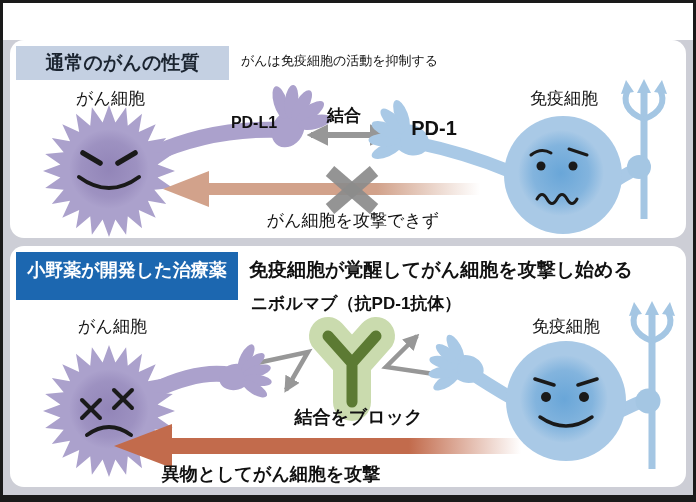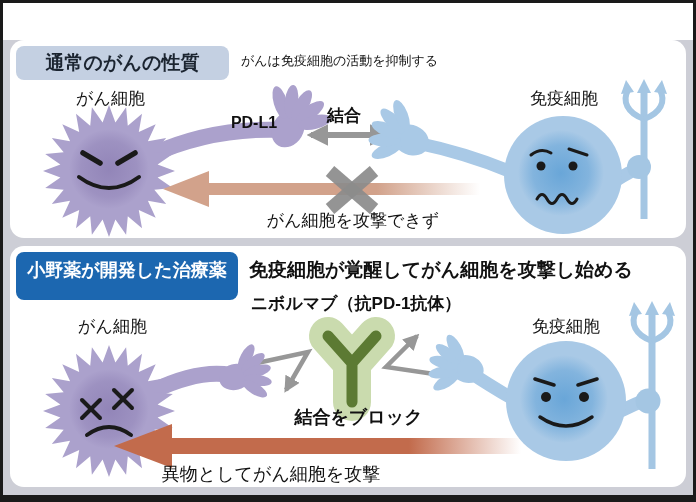--- a/index.html
+++ b/index.html
@@ -11,38 +11,38 @@
   }
   .title-strip{position:absolute;left:0;top:0;width:100%;height:37px;background:#fff}
   .title{position:absolute;top:6px;left:0;width:100%;text-align:center;
     font-size:22px;font-weight:bold;color:#101010;letter-spacing:1px}
   .panel{position:absolute;left:7px;width:676px;background:#fff;border-radius:14px}
   #panel1{top:37px;height:198px}
   #panel2{top:243px;height:241px}
   svg.canvas{position:absolute;left:0;top:0;width:690px;height:492px;pointer-events:none}
   .lbl{position:absolute;color:#111;pointer-events:none;white-space:nowrap}
   .ctr{text-align:center}
-  .badge{position:absolute;text-align:center;font-weight:bold;border-radius:8px;pointer-events:none}
+  .badge{position:absolute;text-align:center;font-weight:bold;border-radius:0;pointer-events:none}
   #badge1{left:13px;top:43px;width:213px;height:34px;line-height:34px;font-size:19px;
     background:var(--badge1_bg,#c4d0e2);color:#1b2430}
   #sub1{left:238px;top:49px;font-size:13px}
   #p1-cancer{left:40px;top:84px;width:135px;font-size:17px}
   #p1-pdl1{left:205px;top:111px;width:92px;font-size:16px;font-weight:bold}
   #p1-bond{left:306px;top:101px;width:70px;font-size:17px;font-weight:bold}
   #p1-pd1{left:396px;top:114px;width:70px;font-size:20px;font-weight:bold}
   #p1-immune{left:498px;top:84px;width:126px;font-size:17px}
   #p1-result{left:245px;top:206px;width:210px;font-size:17px}
   #badge2{left:13px;top:249px;width:222px;height:48px;line-height:36px;font-size:18px;
     background:var(--badge2_bg,#1c67b0);color:#fff}
   #sub2{left:246px;top:254px;font-size:19px;font-weight:bold}
   #p2-drug{left:238px;top:289px;width:230px;font-size:17px;font-weight:600}
   #p2-cancer{left:42px;top:312px;width:135px;font-size:17px}
   #p2-immune{left:498px;top:312px;width:130px;font-size:17px}
   #p2-block{left:268px;top:402px;width:175px;font-size:18px;font-weight:bold}
-  #p2-result{left:148px;top:459px;width:240px;font-size:18px;font-weight:normal}
+  #p2-result{left:148px;top:459px;width:240px;font-size:18px;font-weight:bold}
 
   .fill-purple{fill:var(--cancer_purple,#aba1cc)}
   .fill-blue{fill:var(--immune_blue,#a9c9e6)}
   .fill-tblue{fill:var(--trident_blue,#a4c6e3)}
   .arm-purple{stroke:var(--cancer_purple,#aba1cc);stroke-width:16;fill:none;stroke-linecap:round}
   .arm-blue{stroke:var(--immune_blue,#a9c9e6);stroke-width:13;fill:none;stroke-linecap:round}
   .trident-stroke{stroke:var(--trident_blue,#a4c6e3);fill:none}
   .face{stroke:#1a1a1a;fill:none;stroke-linecap:round}
   .eye-dot{fill:#1a1a1a;stroke:none}
   .bond-line{stroke:var(--bond_gray,#979797);stroke-width:6;fill:none}
@@ -214,20 +214,21 @@
         <rect x="168" y="435" width="350" height="16" fill="url(#fadeTerra)"></rect>
       </g>
     </g>
   </svg>
 
   <div class="badge" id="badge1">通常のがんの性質</div>
   <div class="lbl" id="sub1">がんは免疫細胞の活動を抑制する</div>
   <div class="lbl ctr" id="p1-cancer">がん細胞</div>
   <div class="lbl ctr" id="p1-pdl1">PD-L1</div>
   <div class="lbl ctr" id="p1-bond">結合</div>
+  <div class="lbl ctr" id="p1-pd1">PD-1</div>
   <div class="lbl ctr" id="p1-immune">免疫細胞</div>
   <div class="lbl ctr" id="p1-result">がん細胞を攻撃できず</div>
 
   <div class="badge" id="badge2">小野薬が開発した治療薬</div>
   <div class="lbl" id="sub2">免疫細胞が覚醒してがん細胞を攻撃し始める</div>
   <div class="lbl ctr" id="p2-drug">ニボルマブ（抗PD-1抗体）</div>
   <div class="lbl ctr" id="p2-cancer">がん細胞</div>
   <div class="lbl ctr" id="p2-immune">免疫細胞</div>
   <div class="lbl ctr" id="p2-block">結合をブロック</div>
   <div class="lbl ctr" id="p2-result">異物としてがん細胞を攻撃</div>

